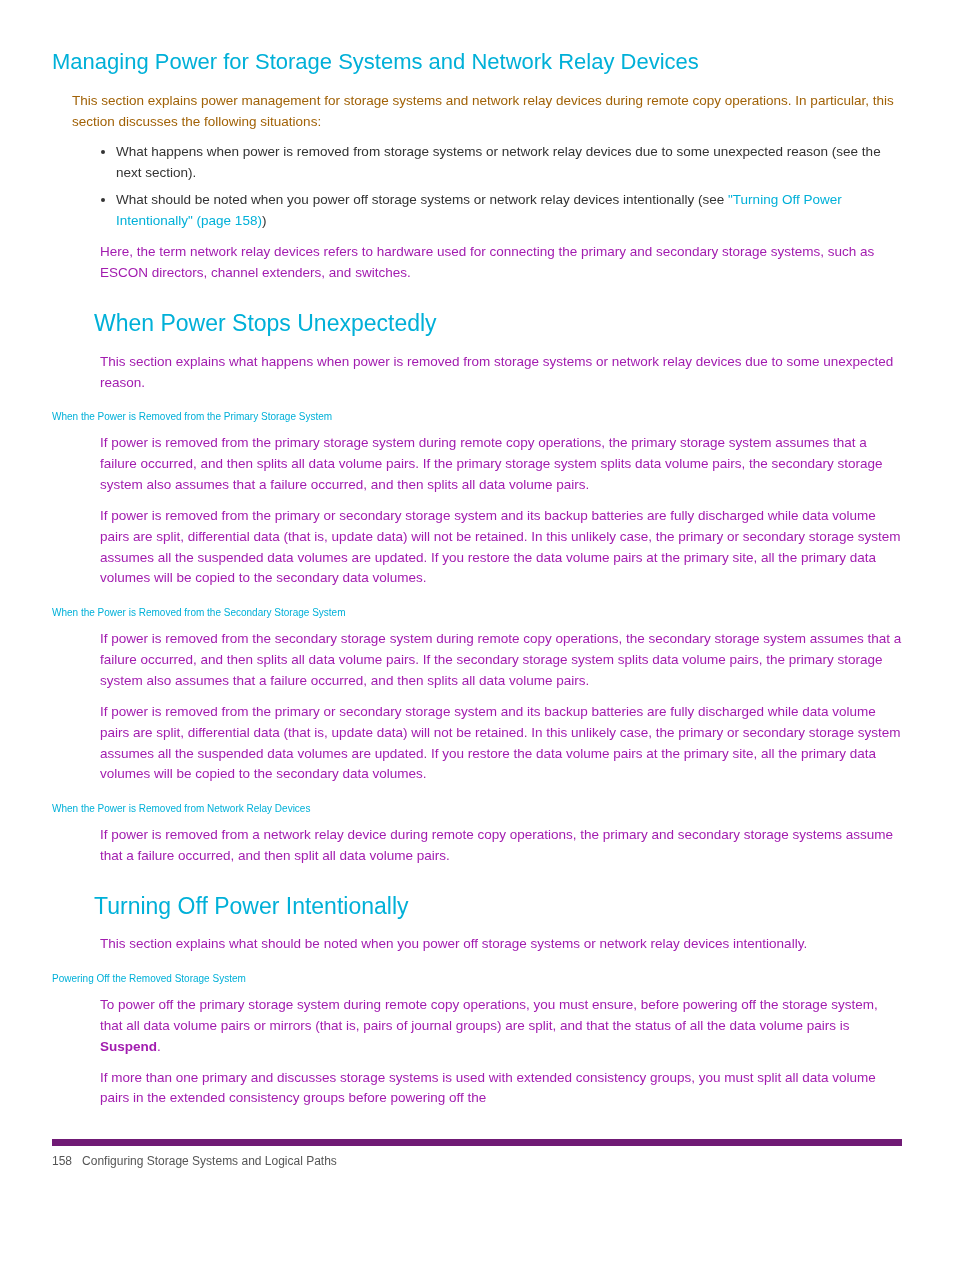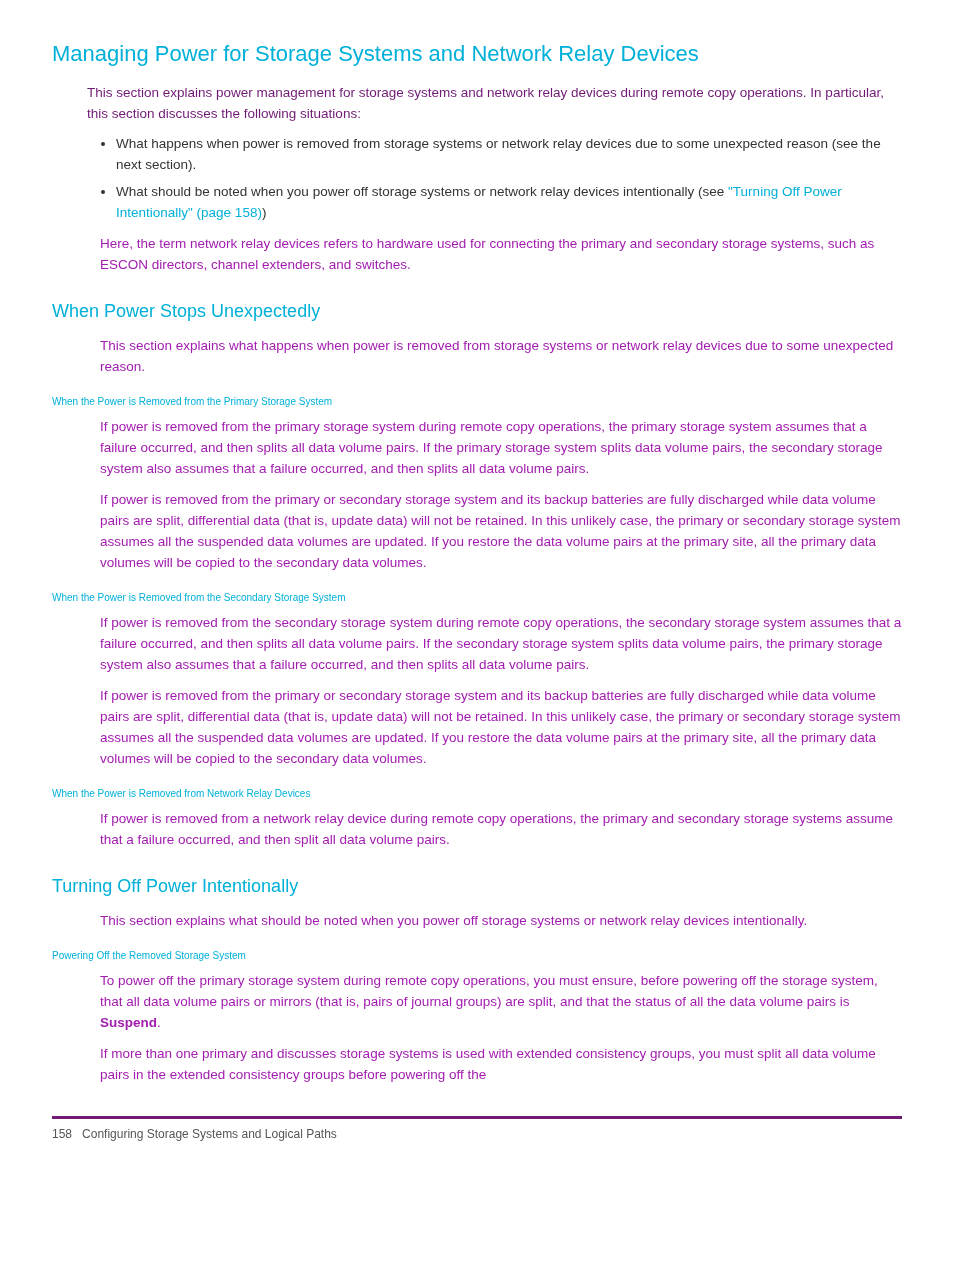--- a/index.html
+++ b/index.html
@@ -18,47 +18,49 @@
       min-height: 1271px;
       padding: 40px 52px 40px 52px;
     }
 
     .page-title {
       font-size: 22px;
       font-weight: normal;
       color: #00b0d8;
       margin-bottom: 14px;
       line-height: 1.3;
+      margin-top: 8px;
     }
 
     .section-h2 {
-      font-size: 18px;
+      font-size: 23px;
       font-weight: normal;
       color: #00b0d8;
       margin-top: 22px;
       margin-bottom: 10px;
+      margin-left: 42px;
     }
 
     .section-h3 {
       font-size: 10px;
       font-weight: normal;
       color: #00b0d8;
       margin-top: 16px;
       margin-bottom: 8px;
     }
 
     .body-text {
       color: #a21caf;
       margin-left: 48px;
       margin-bottom: 10px;
     }
 
     .body-text-top {
-      color: #701a75;
-      margin-left: 35px;
+      color: #a16207;
+      margin-left: 20px;
       margin-bottom: 10px;
     }
 
     .bullet-list {
       margin-left: 64px;
       margin-bottom: 10px;
     }
 
     .bullet-list li {
       list-style-type: disc;
@@ -70,21 +72,21 @@
       text-decoration: none;
     }
 
     strong {
       font-weight: bold;
     }
 
     .footer-bar {
       margin-top: 30px;
       padding-top: 6px;
-      border-top: 3px solid #701a75;
+      border-top: 7px solid #701a75;
       font-size: 12px;
       color: #555;
     }
   </style>
 </head>
 <body>
 
 <h1 class="page-title">Managing Power for Storage Systems and Network Relay Devices</h1>
 
 <p class="body-text-top">This section explains power management for storage systems and network relay devices during remote copy operations. In particular, this section discusses the following situations:</p>

